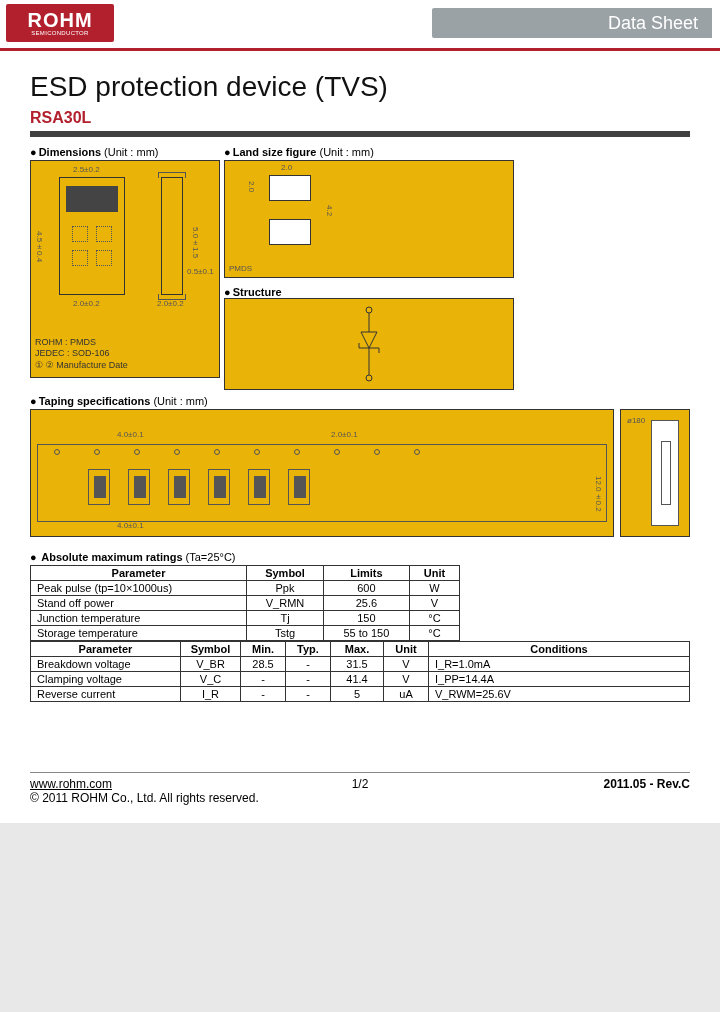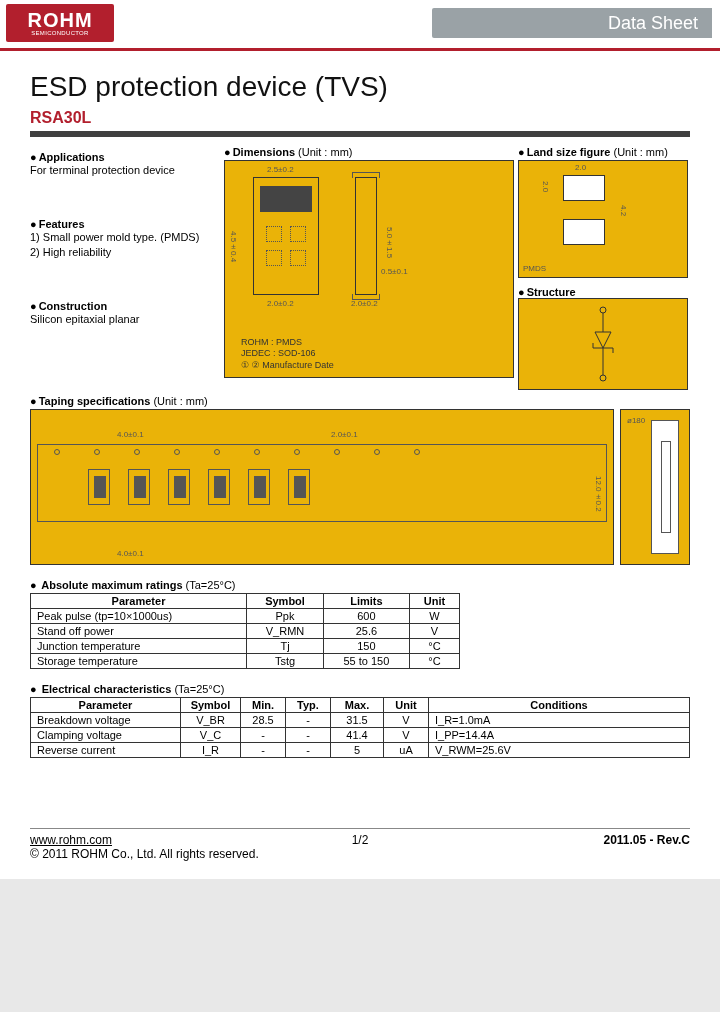--- a/index.html
+++ b/index.html
@@ -15,24 +15,24 @@
   .h1 { font-size: 28px; font-weight: 400; color: #111; margin: 10px 0 6px; }
   .pn { color: #b21f2d; font-size: 16px; font-weight: 700; margin-bottom: 8px; border-bottom: 6px solid #404040; padding-bottom: 4px; }
   .threecol { display: grid; grid-template-columns: 190px 290px 170px; gap: 4px; }
   .sect-label { font-weight: 700; font-size: 11px; margin-top: 6px; }
   .sect-label::before { content: "●"; margin-right: 2px; }
   .body11 { font-size: 11px; line-height: 1.35; }
   .figbox { border: 1px solid #333; background: #eab308; font-size: 9px; color: #333; }
   .dim-box { height: 218px; padding: 6px; position: relative; }
   .land-box { height: 118px; padding: 6px 8px; position: relative; }
   .struct-box { height: 92px; padding: 4px; display: flex; align-items: center; justify-content: center; }
-  .taping-box { height: 156px; padding: 6px; position: relative; }
+  .taping-box { height: 128px; padding: 6px; position: relative; }
   .taping-wrap { display: grid; grid-template-columns: 1fr 70px; gap: 6px; }
   .tiny { font-size: 9px; color: #333; }
-  .pmds-note { position: absolute; left: 16px; bottom: 6px; line-height: 1.25; }
+  .pmds-note { position: absolute; left: 4px; bottom: 6px; line-height: 1.25; }
   table { border-collapse: collapse; width: 100%; font-size: 11px; }
   th, td { border: 1px solid #333; padding: 1px 6px; text-align: center; }
   td.left { text-align: left; }
   .tabletitle { font-weight: 700; font-size: 11px; margin: 14px 0 2px; }
   .tabletitle::before { content: "●"; margin-right: 2px; }
   .absmax { width: 430px; }
   .footer { border-top: 1px solid #888; margin-top: 70px; padding: 4px 0 18px; font-size: 12px; display: flex; }
   .footer .mid { position: absolute; left: 50%; transform: translateX(-50%); }
   .footer .rev { margin-left: auto; font-weight: 700; }
 
@@ -65,33 +65,20 @@
     <div class="ds-badge">Data Sheet</div>
   </div>
   <div class="redline"></div>
 
   <div class="content">
     <div class="h1">ESD protection device (TVS)</div>
     <div class="pn">RSA30L</div>
 
     <div class="threecol">
 
-      <div>
-        <div class="sect-label">Applications</div>
-        <div class="body11">For terminal protection device</div>
-
-        <div style="height:34px"></div>
-        <div class="sect-label">Features</div>
-        <div class="body11">1) Small power mold type. (PMDS)</div>
-        <div class="body11">2) High reliability</div>
-
-        <div style="height:34px"></div>
-        <div class="sect-label">Construction</div>
-        <div class="body11">Silicon epitaxial planar</div>
-      </div>
 
       <div>
         <div class="body11">
           <span class="sect-label" style="display:inline">Dimensions</span>
           <span>(Unit : mm)</span>
         </div>
         <div class="figbox dim-box">
 
           <div class="pkg-outer" style="left:28px; top:16px; width:66px; height:118px;">
             <div style="position:absolute;left:6px;top:8px;right:6px;height:26px;background:#444;"></div>
@@ -233,24 +220,20 @@
           </tr>
       <tr>
             <td class="left">Storage temperature</td>
             <td>Tstg</td>
             <td>55 to 150</td>
             <td>°C</td>
           </tr>
     </tbody>
       </table>
 
-    <div class="tabletitle">
-      <span>Electrical characteristics</span>
-      <span style="font-weight:400">(Ta=25°C)</span>
-    </div>
     <table>
       <tbody>
           <tr>
         <th style="width:150px">Parameter</th>
         <th style="width:60px">Symbol</th>
         <th style="width:45px">Min.</th>
         <th style="width:45px">Typ.</th>
         <th style="width:53px">Max.</th>
         <th style="width:45px">Unit</th>
         <th>Conditions</th>

